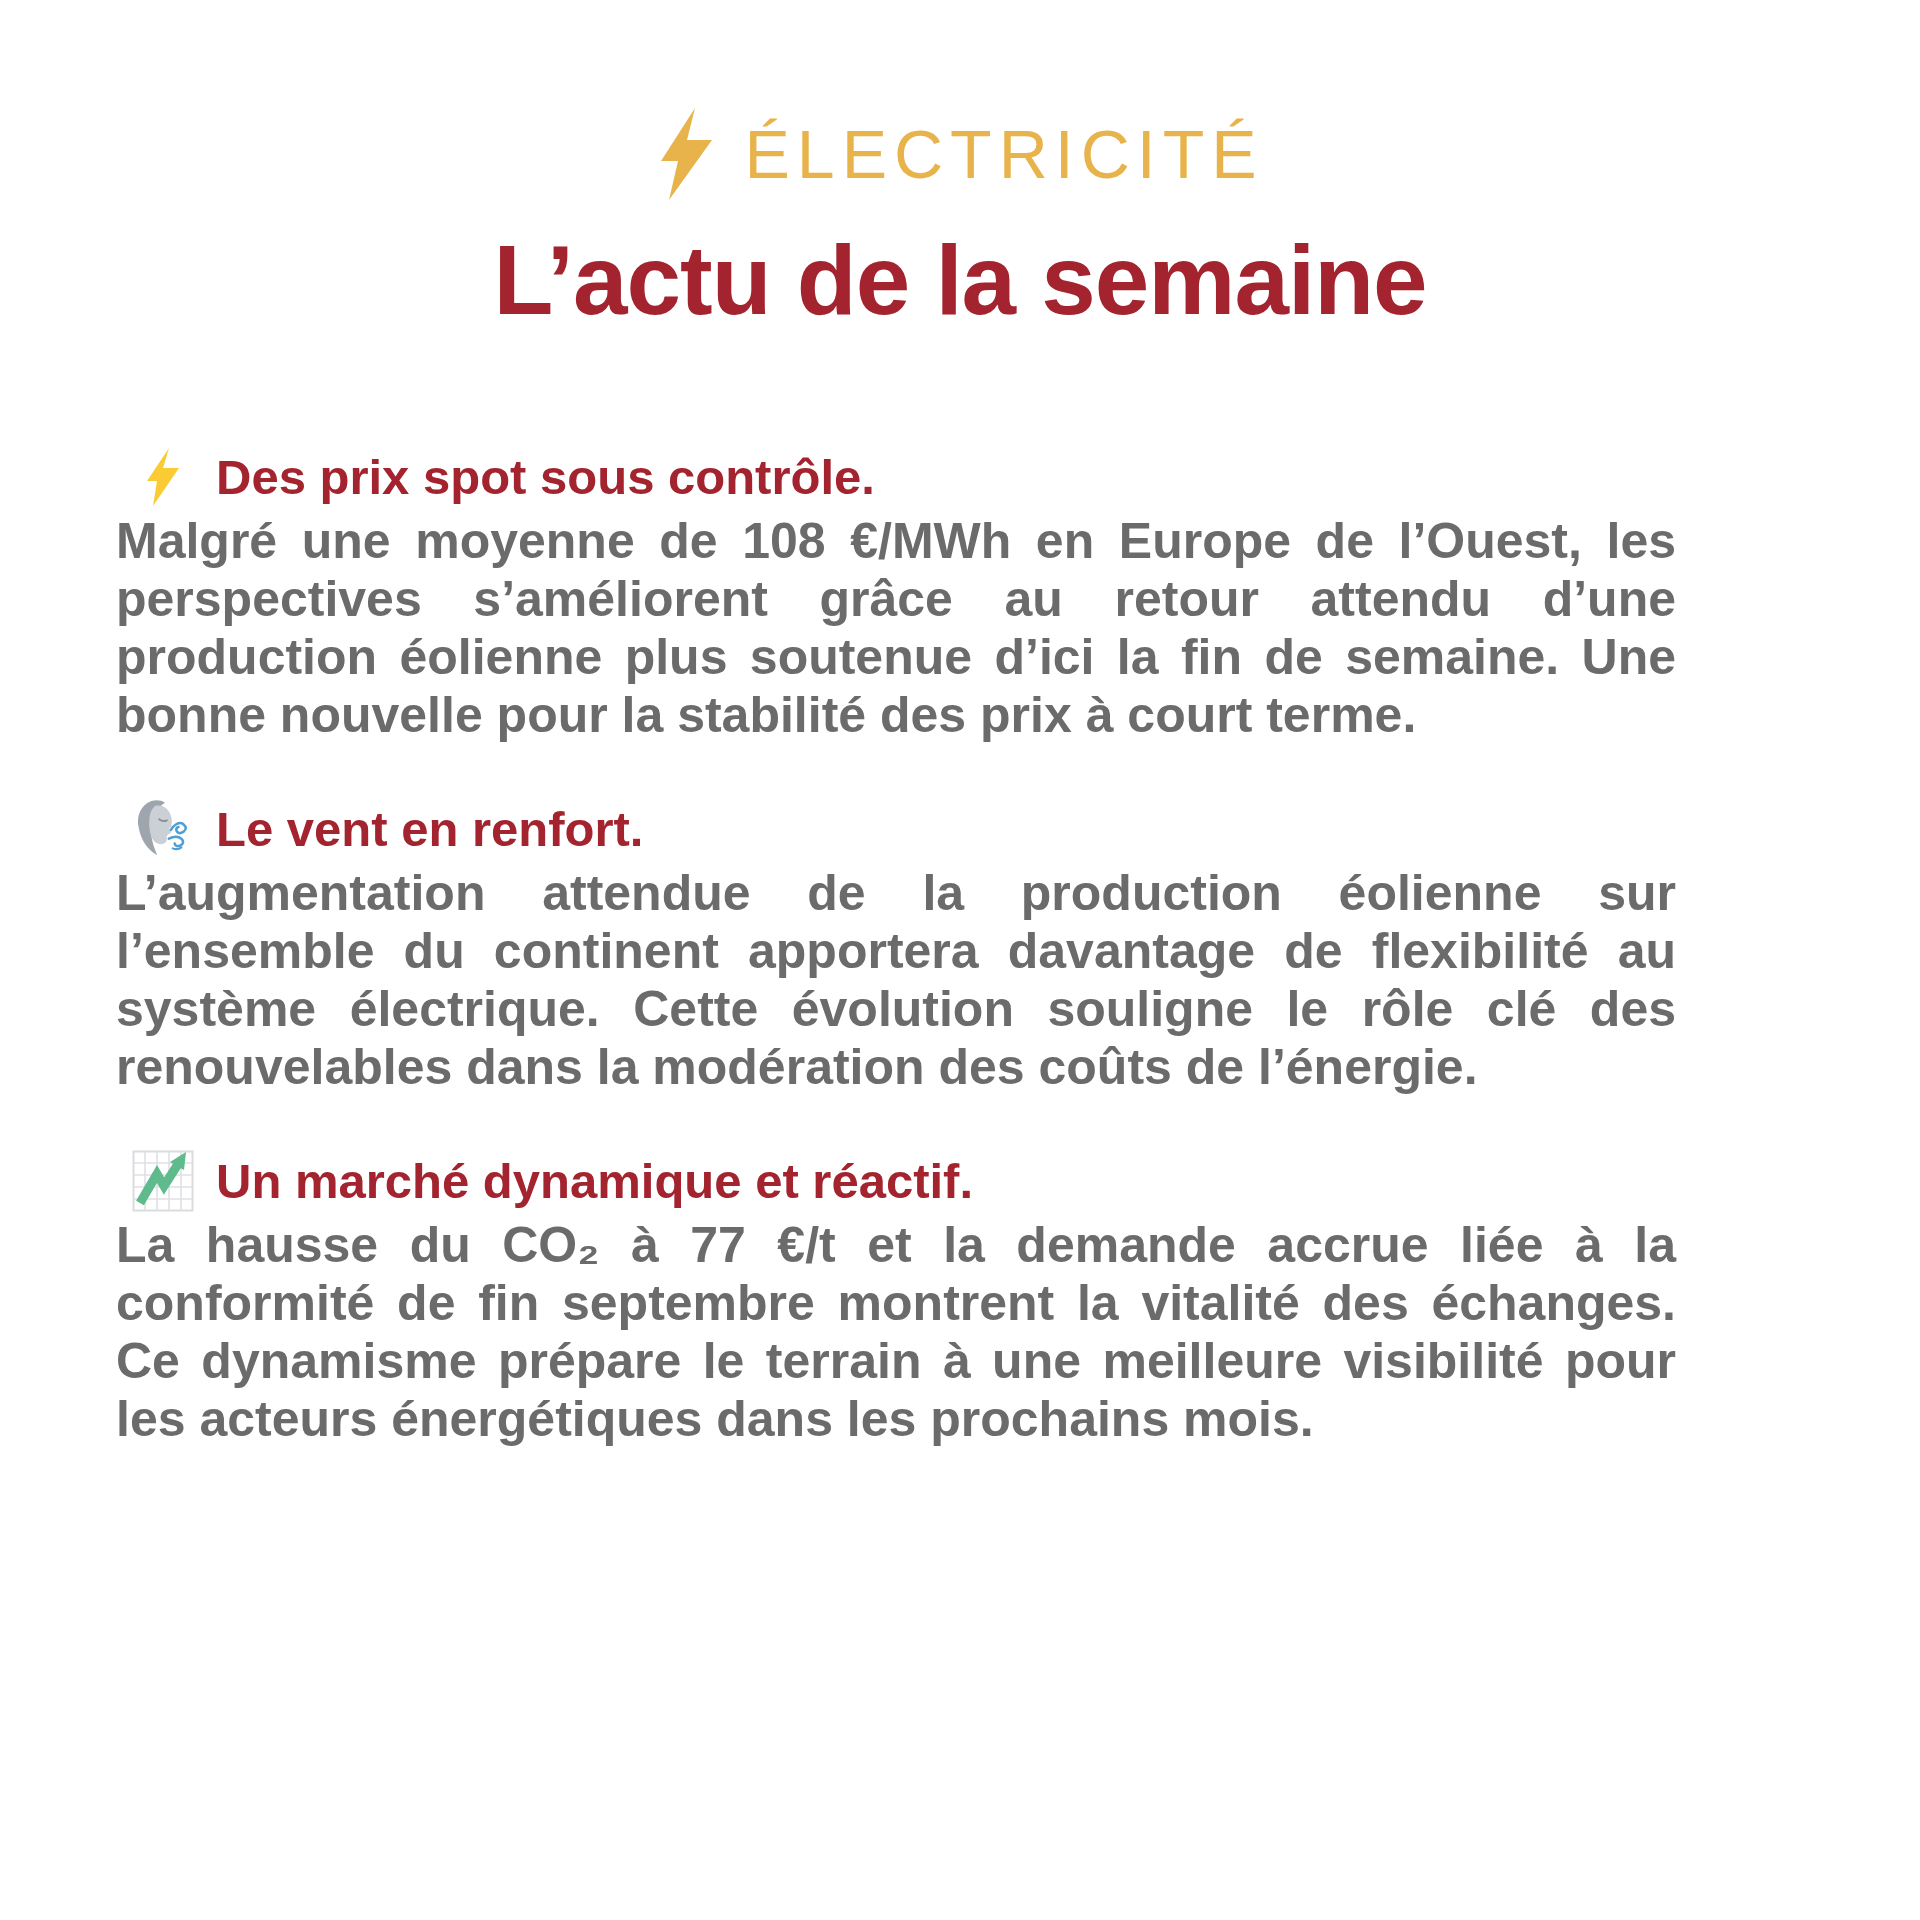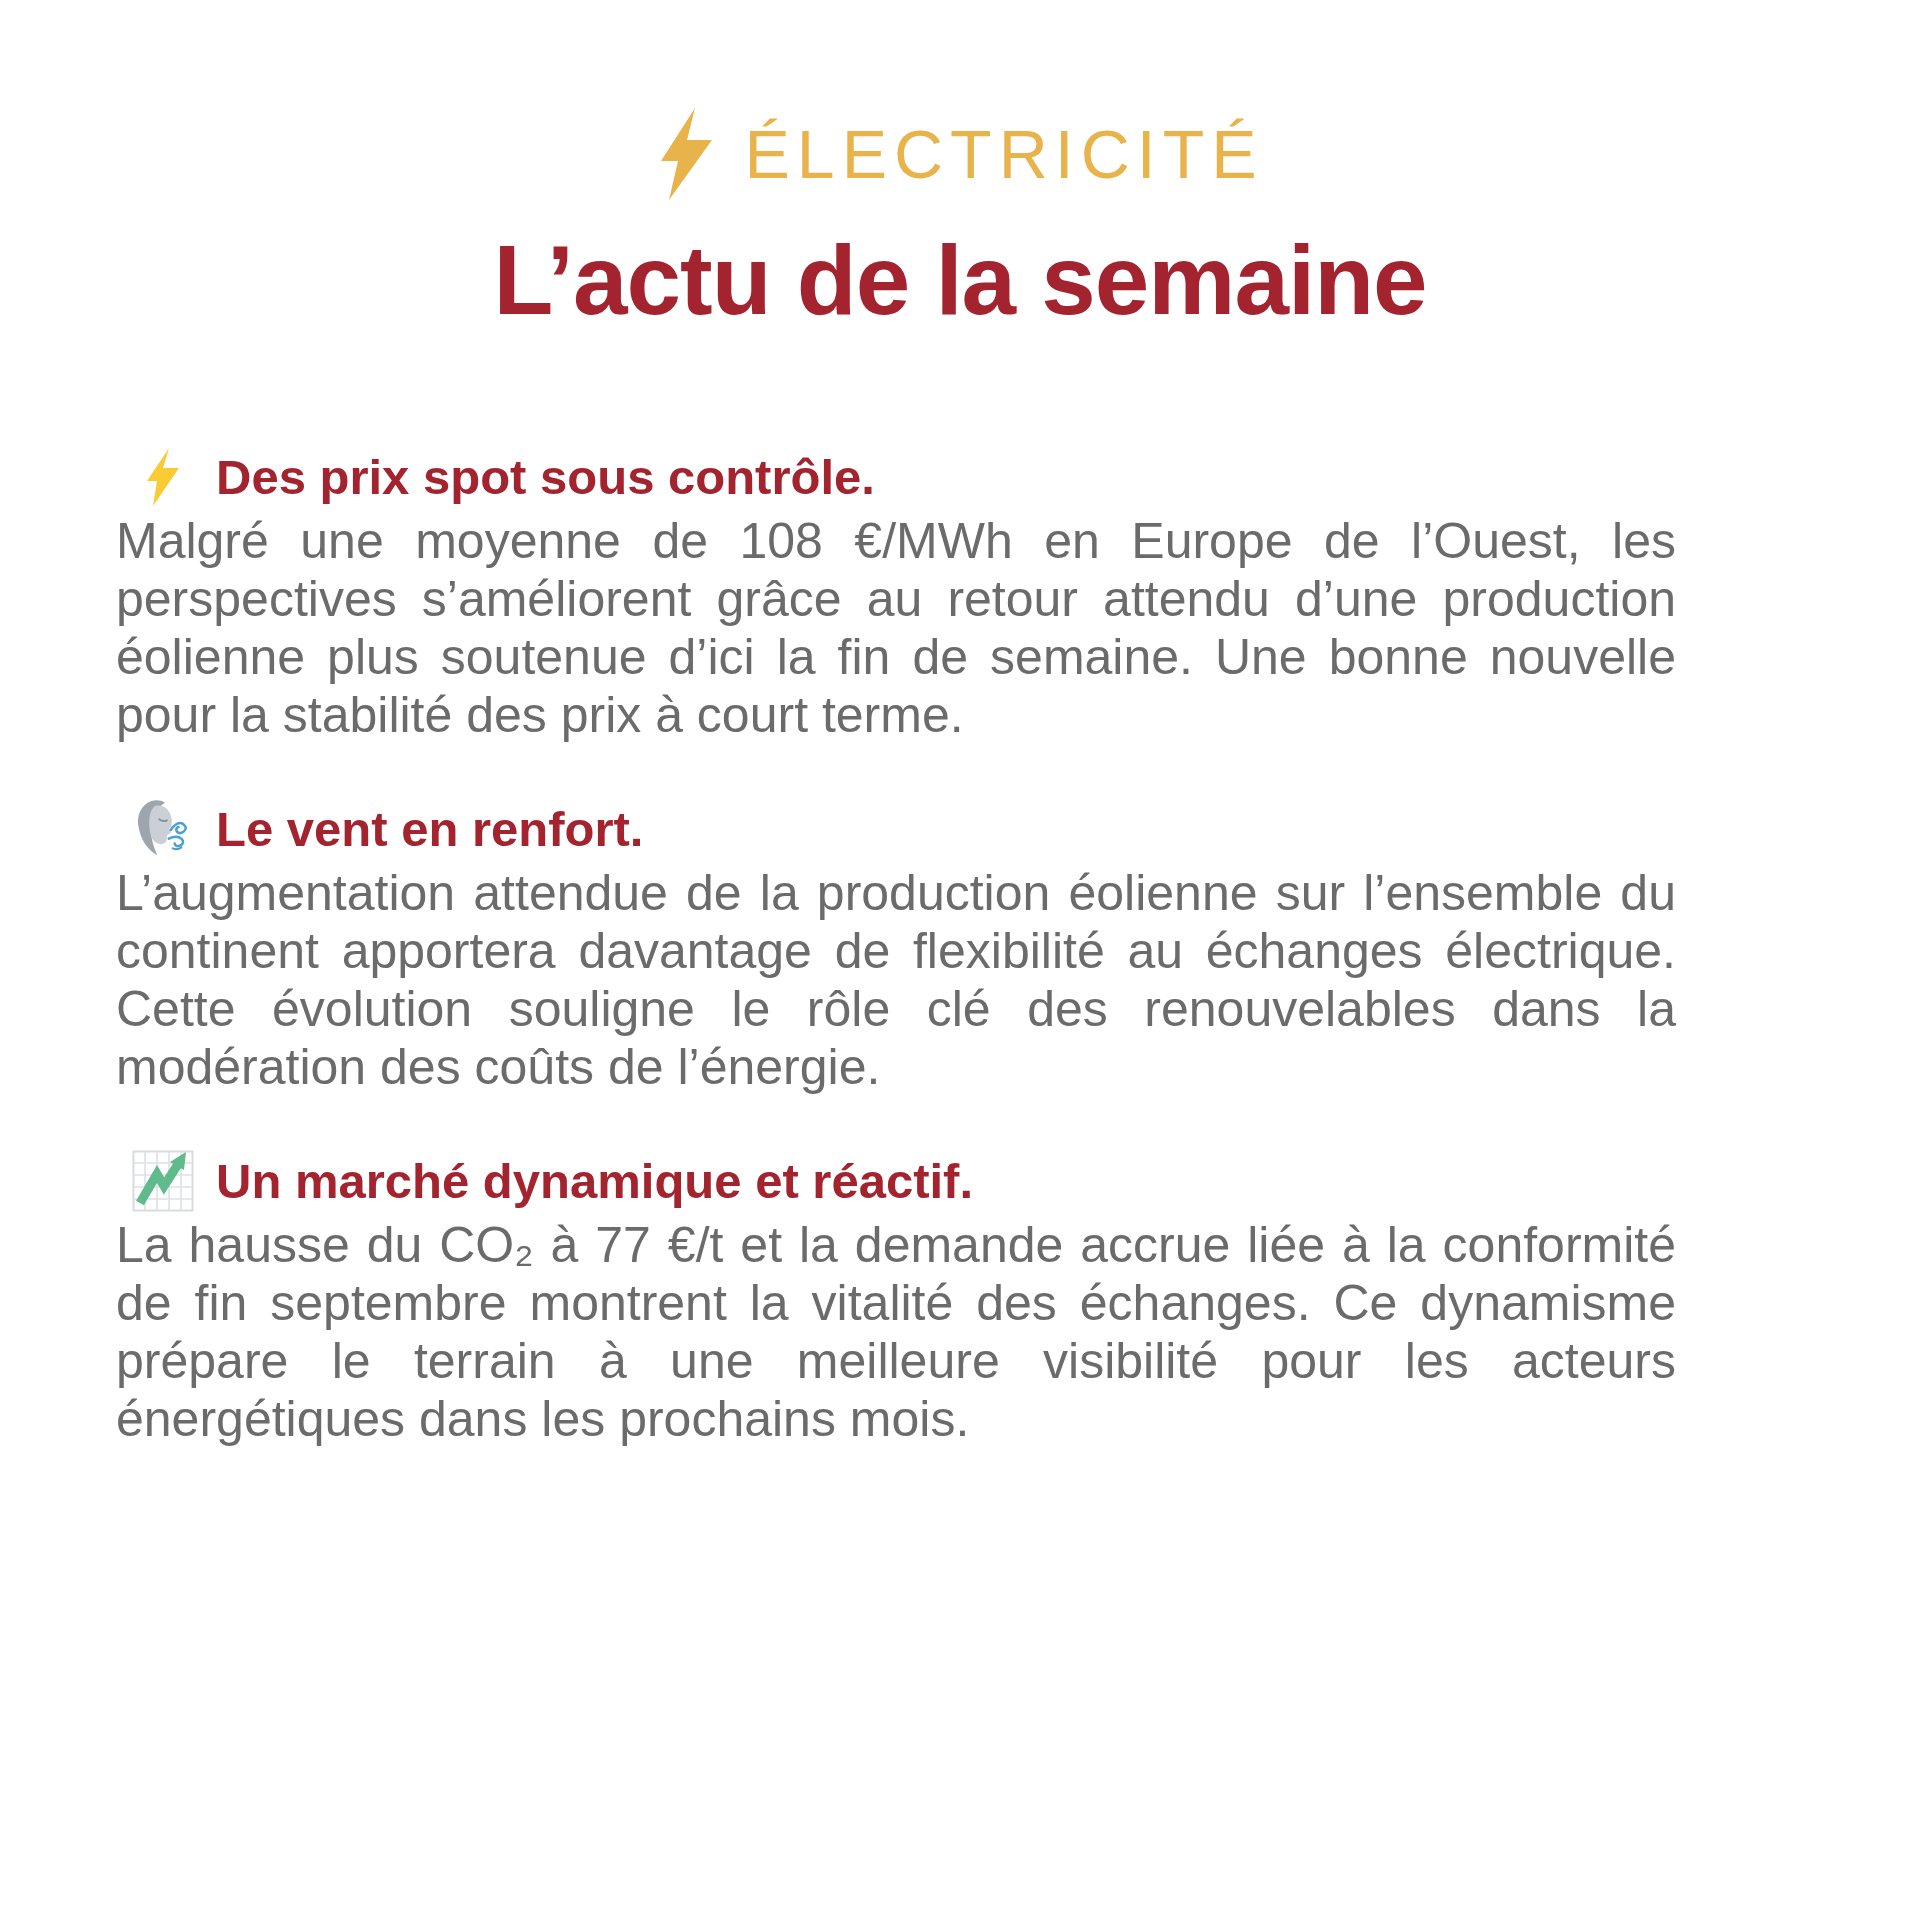--- a/index.html
+++ b/index.html
@@ -52,21 +52,21 @@
   .icon-box{width:62px;display:flex;justify-content:center;align-items:center;flex:0 0 62px;}
   .section-heading h2{
     font-size:49px;
     font-weight:700;
     color:var(--red);
     line-height:62px;
     white-space:nowrap;
   }
   .section-body{
     font-size:50px;
-    font-weight:400;
+    font-weight:700;
     color:var(--gray);
     line-height:58px;
     text-align:justify;
   }
 
   .gold-fill{fill:var(--gold);}
   .yellow-fill{fill:var(--bolt_yellow);}
   .green-stroke{stroke:var(--chart_green);}
   .green-fill{fill:var(--chart_green);}
   .blue-stroke{stroke:var(--wind_blue);}
@@ -111,21 +111,21 @@
 
             <path fill="none" stroke="#8A9098" stroke-width="2" stroke-linecap="round" d="M28 22 q4 3 8 1"></path>
 
             <path class="blue-stroke" fill="none" stroke-width="2.6" stroke-linecap="round" d="M40 33 q7 -10 13 -6 q5 4 0 8 q-5 3 -7 -1 q-1 -3 2 -4"></path>
             <path class="blue-stroke" fill="none" stroke-width="2.6" stroke-linecap="round" d="M38 42 q8 -4 13 0 q4 4 -1 7 q-5 2 -6 -2"></path>
             <path class="blue-stroke" fill="none" stroke-width="2.2" stroke-linecap="round" d="M42 52 q5 2 9 -1"></path>
           </svg>
         </span>
         <h2>Le vent en renfort.</h2>
       </div>
-      <p class="section-body">L’augmentation attendue de la production éolienne sur l’ensemble du continent apportera davantage de flexibilité au échanges électrique. Cette évolution souligne le rôle clé des renouvelables dans la modération des coûts de l’énergie.</p>
+      <p class="section-body">L’augmentation attendue de la production éolienne sur l’ensemble du continent apportera davantage de flexibilité au système électrique. Cette évolution souligne le rôle clé des renouvelables dans la modération des coûts de l’énergie.</p>
     </section>
 
     <section class="news-section">
       <div class="section-heading">
         <span class="icon-box">
           <svg width="62" height="62" viewBox="0 0 62 62" aria-hidden="true">
             <rect x="1.5" y="1.5" width="59" height="59" fill="#FFFFFF" stroke="#D9DCDE" stroke-width="2"></rect>
             <g stroke="#DEE1E4" stroke-width="1.6">
               <line x1="13" y1="2" x2="13" y2="60"></line>
                 <line x1="25" y1="2" x2="25" y2="60"></line>

